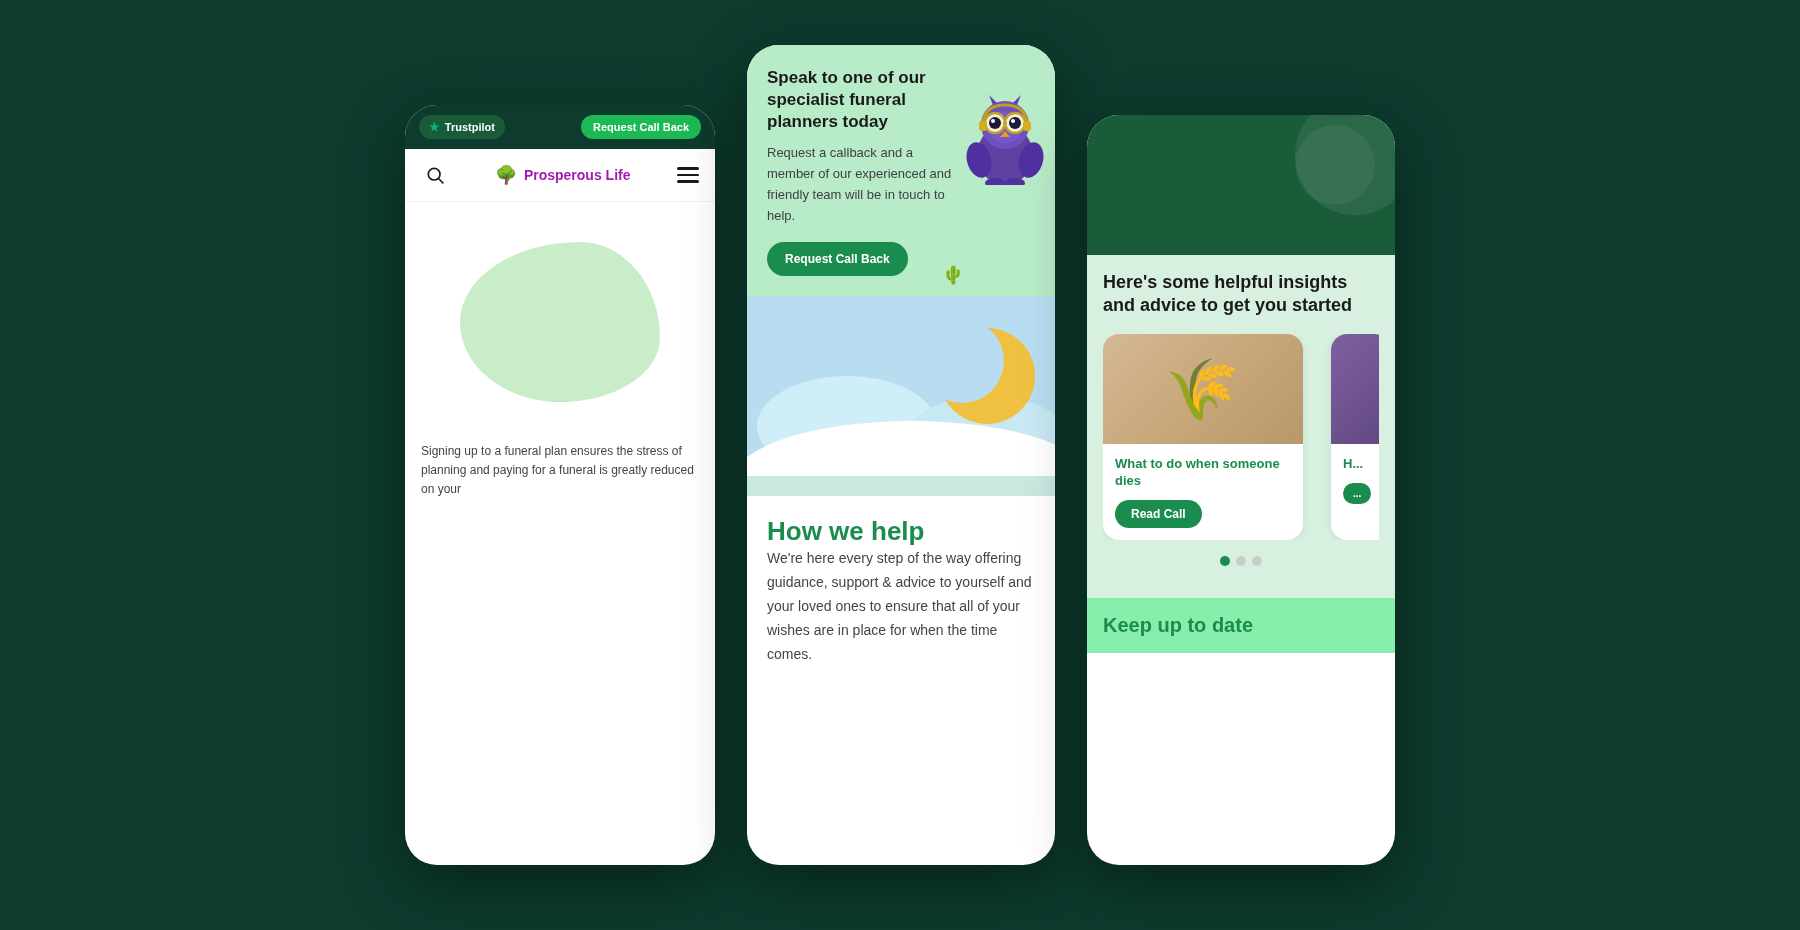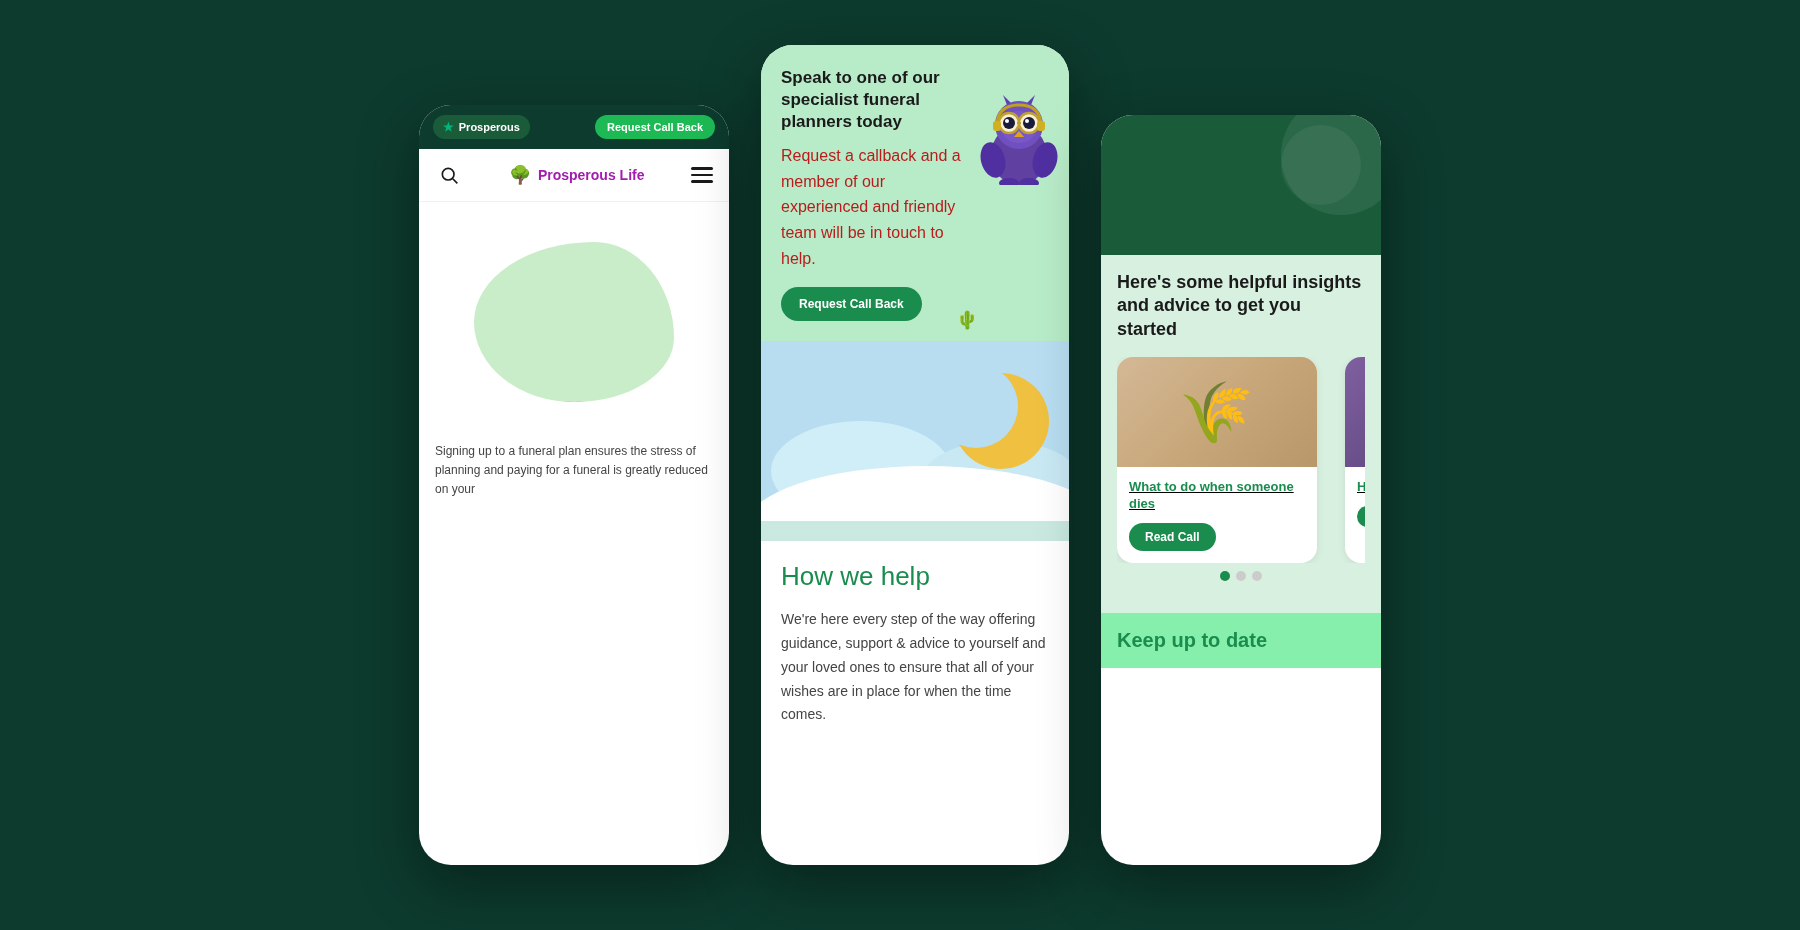--- a/index.html
+++ b/index.html
@@ -193,22 +193,22 @@
     .phone-2-top-title {
       font-size: 17px;
       font-weight: 800;
       color: #1a1a1a;
       line-height: 1.3;
       max-width: 200px;
       margin-bottom: 10px;
     }
 
     .phone-2-top-desc {
-      font-size: 16px;
-      color: #b91c1c;
+      font-size: 13px;
+      color: #404040;
       line-height: 1.6;
       max-width: 190px;
       margin-bottom: 16px;
     }
 
     .phone-2-callback-btn {
       background: #1a8c4e;
       color: white;
       border-radius: 24px;
       padding: 10px 18px;
@@ -245,34 +245,34 @@
       justify-content: center;
     }
 
     .phone-2-bottom {
       background: white;
       padding: 20px;
     }
 
     .phone-2-how-title {
       font-size: 26px;
-      font-weight: 400;
+      font-weight: 700;
       color: #1a8c4e;
-      margin-bottom: 16px;
+      margin-bottom: 0;
     }
 
     .phone-2-how-desc {
       font-size: 14px;
       color: #444;
       line-height: 1.7;
     }
 
     
     .phone-3 {
-      width: 280px;
+      width: 308px;
       height: 750px;
       margin-top: 50px;
     }
 
     .phone-3-top {
       background: #1a5c3a;
       height: 140px;
       position: relative;
       overflow: hidden;
     }
@@ -307,22 +307,21 @@
       font-weight: 800;
       color: #1a1a1a;
       line-height: 1.3;
       margin-bottom: 16px;
     }
 
     .article-cards {
       display: flex;
       gap: 28px;
       overflow: hidden;
-      margin-bottom: 8px;
-      text-decoration: underline;
+      margin-bottom: 16px;
     }
 
     .article-card {
       background: white;
       border-radius: 16px;
       overflow: hidden;
       min-width: 200px;
       box-shadow: 0 2px 8px rgba(0,0,0,0.08);
     }
 
@@ -422,21 +421,21 @@
   </style>
 </head>
 <body>
 
 <div class="phones-container">
 
   <div class="phone phone-1">
     <div class="phone-1-topbar">
       <div class="trustpilot-btn">
         <span class="trustpilot-star">★</span>
-        <span>Prosperous</span>
+        <span>Trustpilot</span>
       </div>
       <div class="callback-btn">Request Call Back</div>
     </div>
 
     <div class="phone-1-nav">
       <div class="search-icon-circle">
         <svg class="search-icon-svg" viewBox="0 0 24 24">
           <circle cx="11" cy="11" r="7"></circle>
           <line x1="16.5" y1="16.5" x2="22" y2="22"></line>
         </svg>

